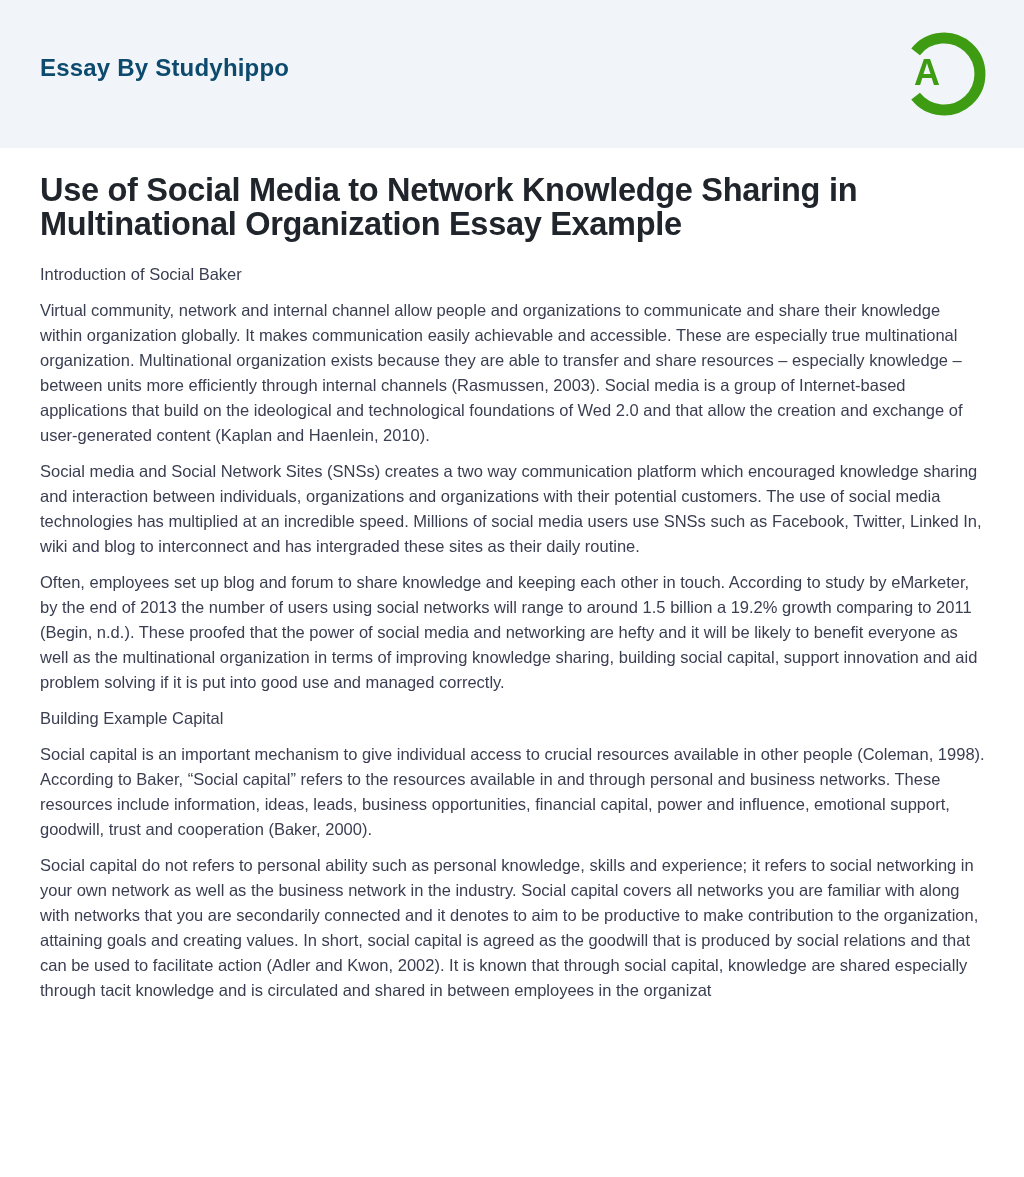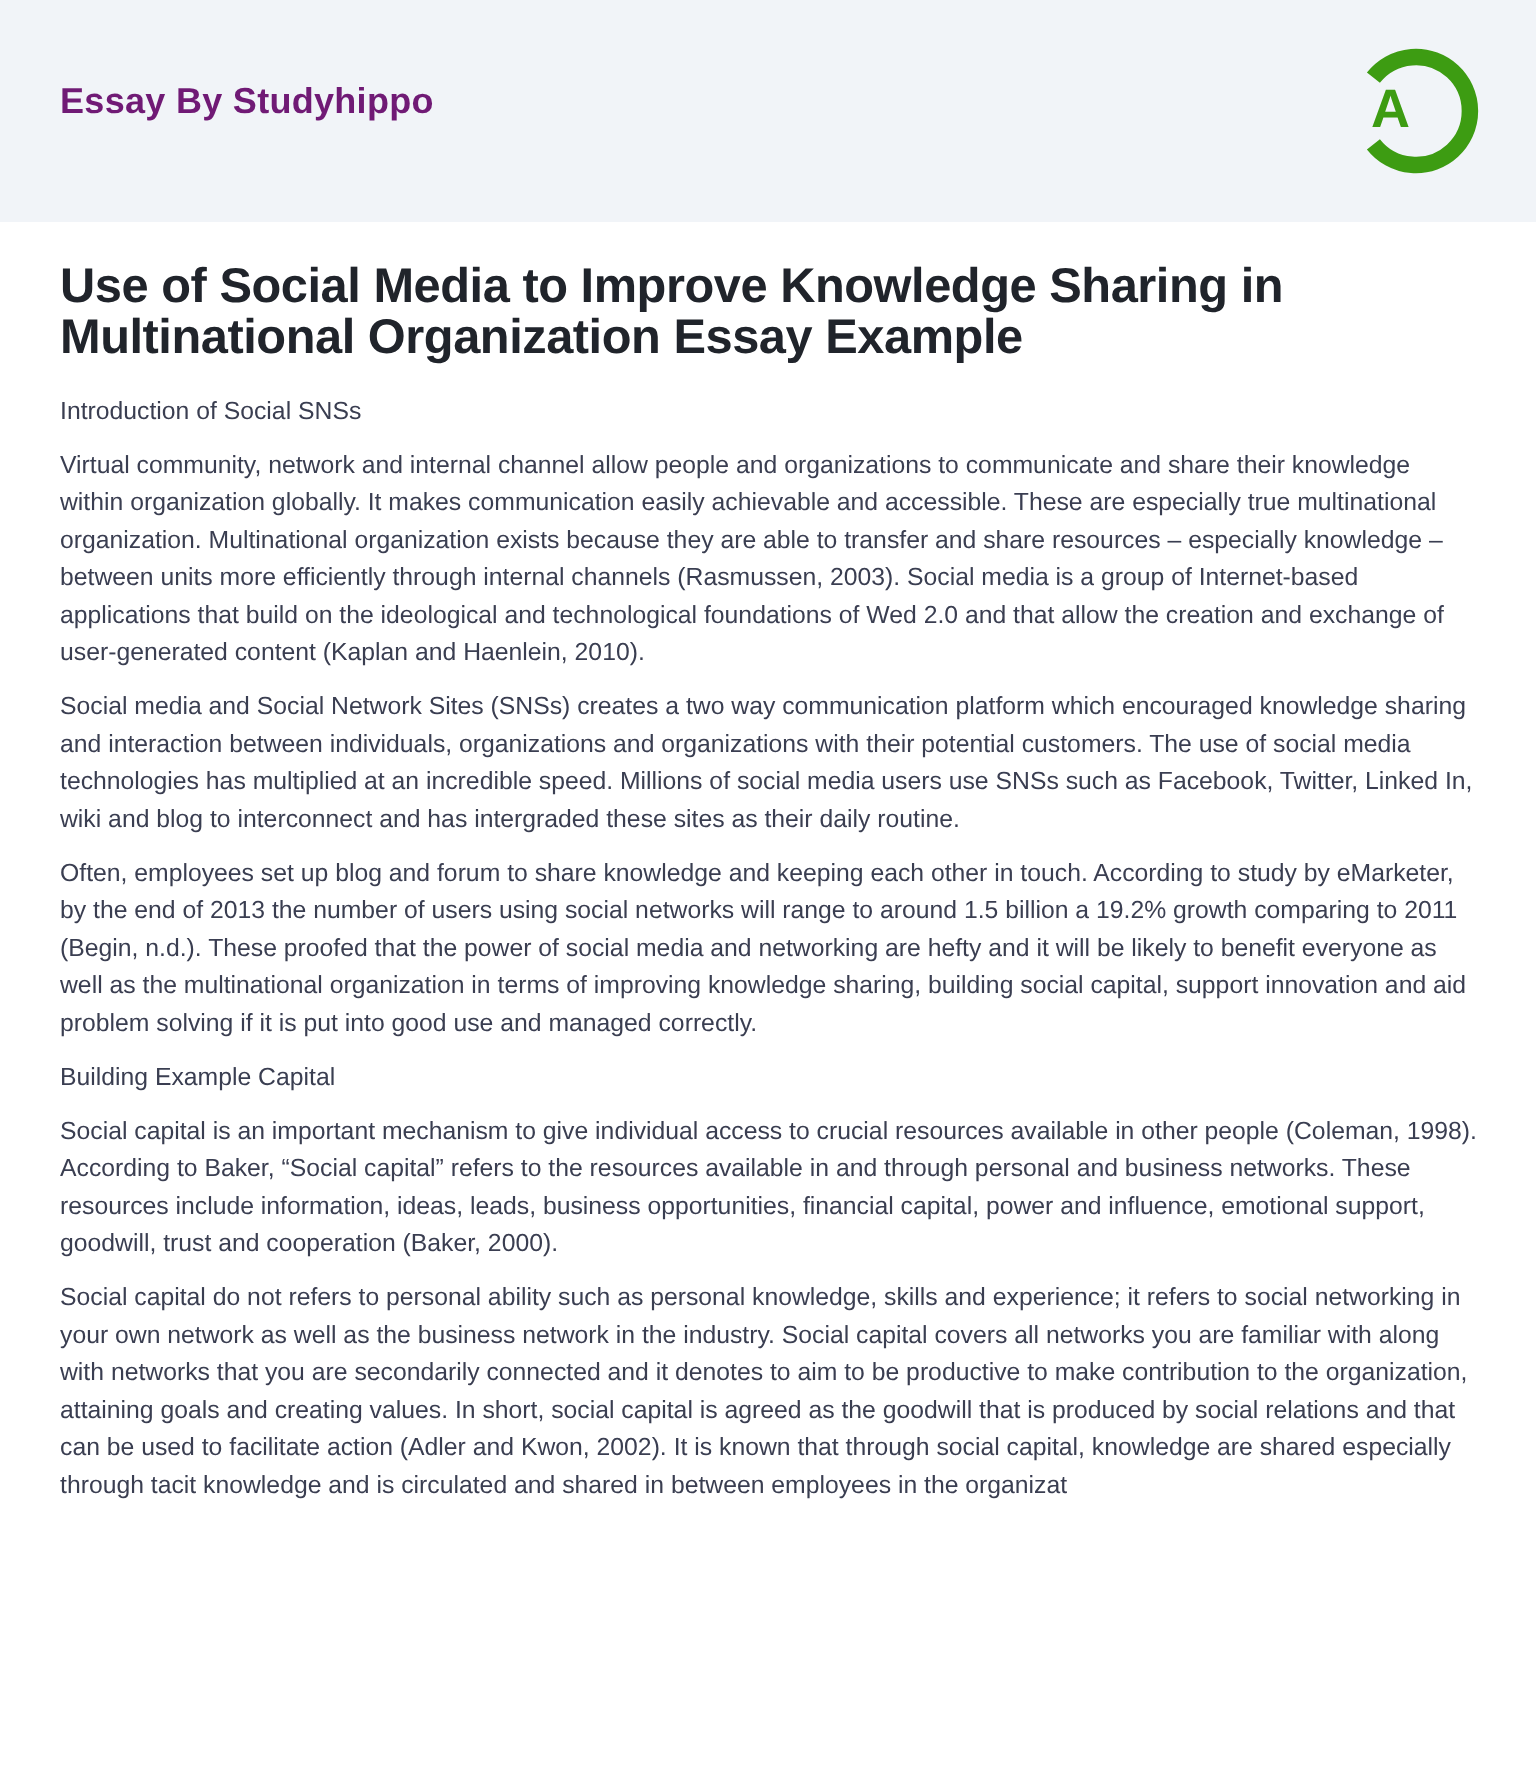--- a/index.html
+++ b/index.html
@@ -15,21 +15,21 @@
     width: 100%;
     height: 148px;
     background: #f1f4f8;
     display: flex;
     justify-content: space-between;
     align-items: center;
     padding: 0 36px 0 40px;
   }
   .header-text-block { padding-top: 2px; }
   .site-title {
-    color: #701a75;
+    color: #0c4a6e;
     font-size: 24px;
     font-weight: bold;
     letter-spacing: 0.2px;
     margin: 0 0 14px 0;
   }
   .essay-url {
     color: #2d68a8;
     font-size: 17.5px;
     line-height: 27px;
     max-width: 742px;
@@ -83,23 +83,23 @@
   </div>
   <div class="logo">
     <svg viewBox="0 0 88 88">
       <path d="M 15.6 21.8 A 36 36 0 1 1 15.6 66.2" fill="none" stroke="#3d9c12" stroke-width="11" stroke-linecap="butt"></path>
     </svg>
     <span class="logo-letter">A</span>
   </div>
 </header>
 
 <main class="content">
-  <h1 class="article-title">Use of Social Media to Improve Knowledge Sharing in Multinational Organization Essay Example</h1>
+  <h1 class="article-title">Use of Social Media to Network Knowledge Sharing in Multinational Organization Essay Example</h1>
 
-  <p class="section-heading">Introduction of Social SNSs</p>
+  <p class="section-heading">Introduction of Social Baker</p>
   <p class="para">Virtual community, network and internal channel allow people and organizations to communicate and share their knowledge within organization globally. It makes communication easily achievable and accessible. These are especially true multinational organization. Multinational organization exists because they are able to transfer and share resources – especially knowledge – between units more efficiently through internal channels (Rasmussen, 2003). Social media is a group of Internet-based applications that build on the ideological and technological foundations of Wed 2.0 and that allow the creation and exchange of user-generated content (Kaplan and Haenlein, 2010).</p>
   <p class="para">Social media and Social Network Sites (SNSs) creates a two way communication platform which encouraged knowledge sharing and interaction between individuals, organizations and organizations with their potential customers. The use of social media technologies has multiplied at an incredible speed. Millions of social media users use SNSs such as Facebook, Twitter, Linked In, wiki and blog to interconnect and has intergraded these sites as their daily routine.</p>
   <p class="para">Often, employees set up blog and forum to share knowledge and keeping each other in touch. According to study by eMarketer, by the end of 2013 the number of users using social networks will range to around 1.5 billion a 19.2% growth comparing to 2011 (Begin, n.d.). These proofed that the power of social media and networking are hefty and it will be likely to benefit everyone as well as the multinational organization in terms of improving knowledge sharing, building social capital, support innovation and aid problem solving if it is put into good use and managed correctly.</p>
 
   <p class="section-heading">Building Example Capital</p>
   <p class="para">Social capital is an important mechanism to give individual access to crucial resources available in other people (Coleman, 1998). According to Baker, “Social capital” refers to the resources available in and through personal and business networks. These resources include information, ideas, leads, business opportunities, financial capital, power and influence, emotional support, goodwill, trust and cooperation (Baker, 2000).</p>
   <p class="para">Social capital do not refers to personal ability such as personal knowledge, skills and experience; it refers to social networking in your own network as well as the business network in the industry. Social capital covers all networks you are familiar with along with networks that you are secondarily connected and it denotes to aim to be productive to make contribution to the organization, attaining goals and creating values. In short, social capital is agreed as the goodwill that is produced by social relations and that can be used to facilitate action (Adler and Kwon, 2002). It is known that through social capital, knowledge are shared especially through tacit knowledge and is circulated and shared in between employees in the organizat</p>
 </main>
 
 </body></html>

